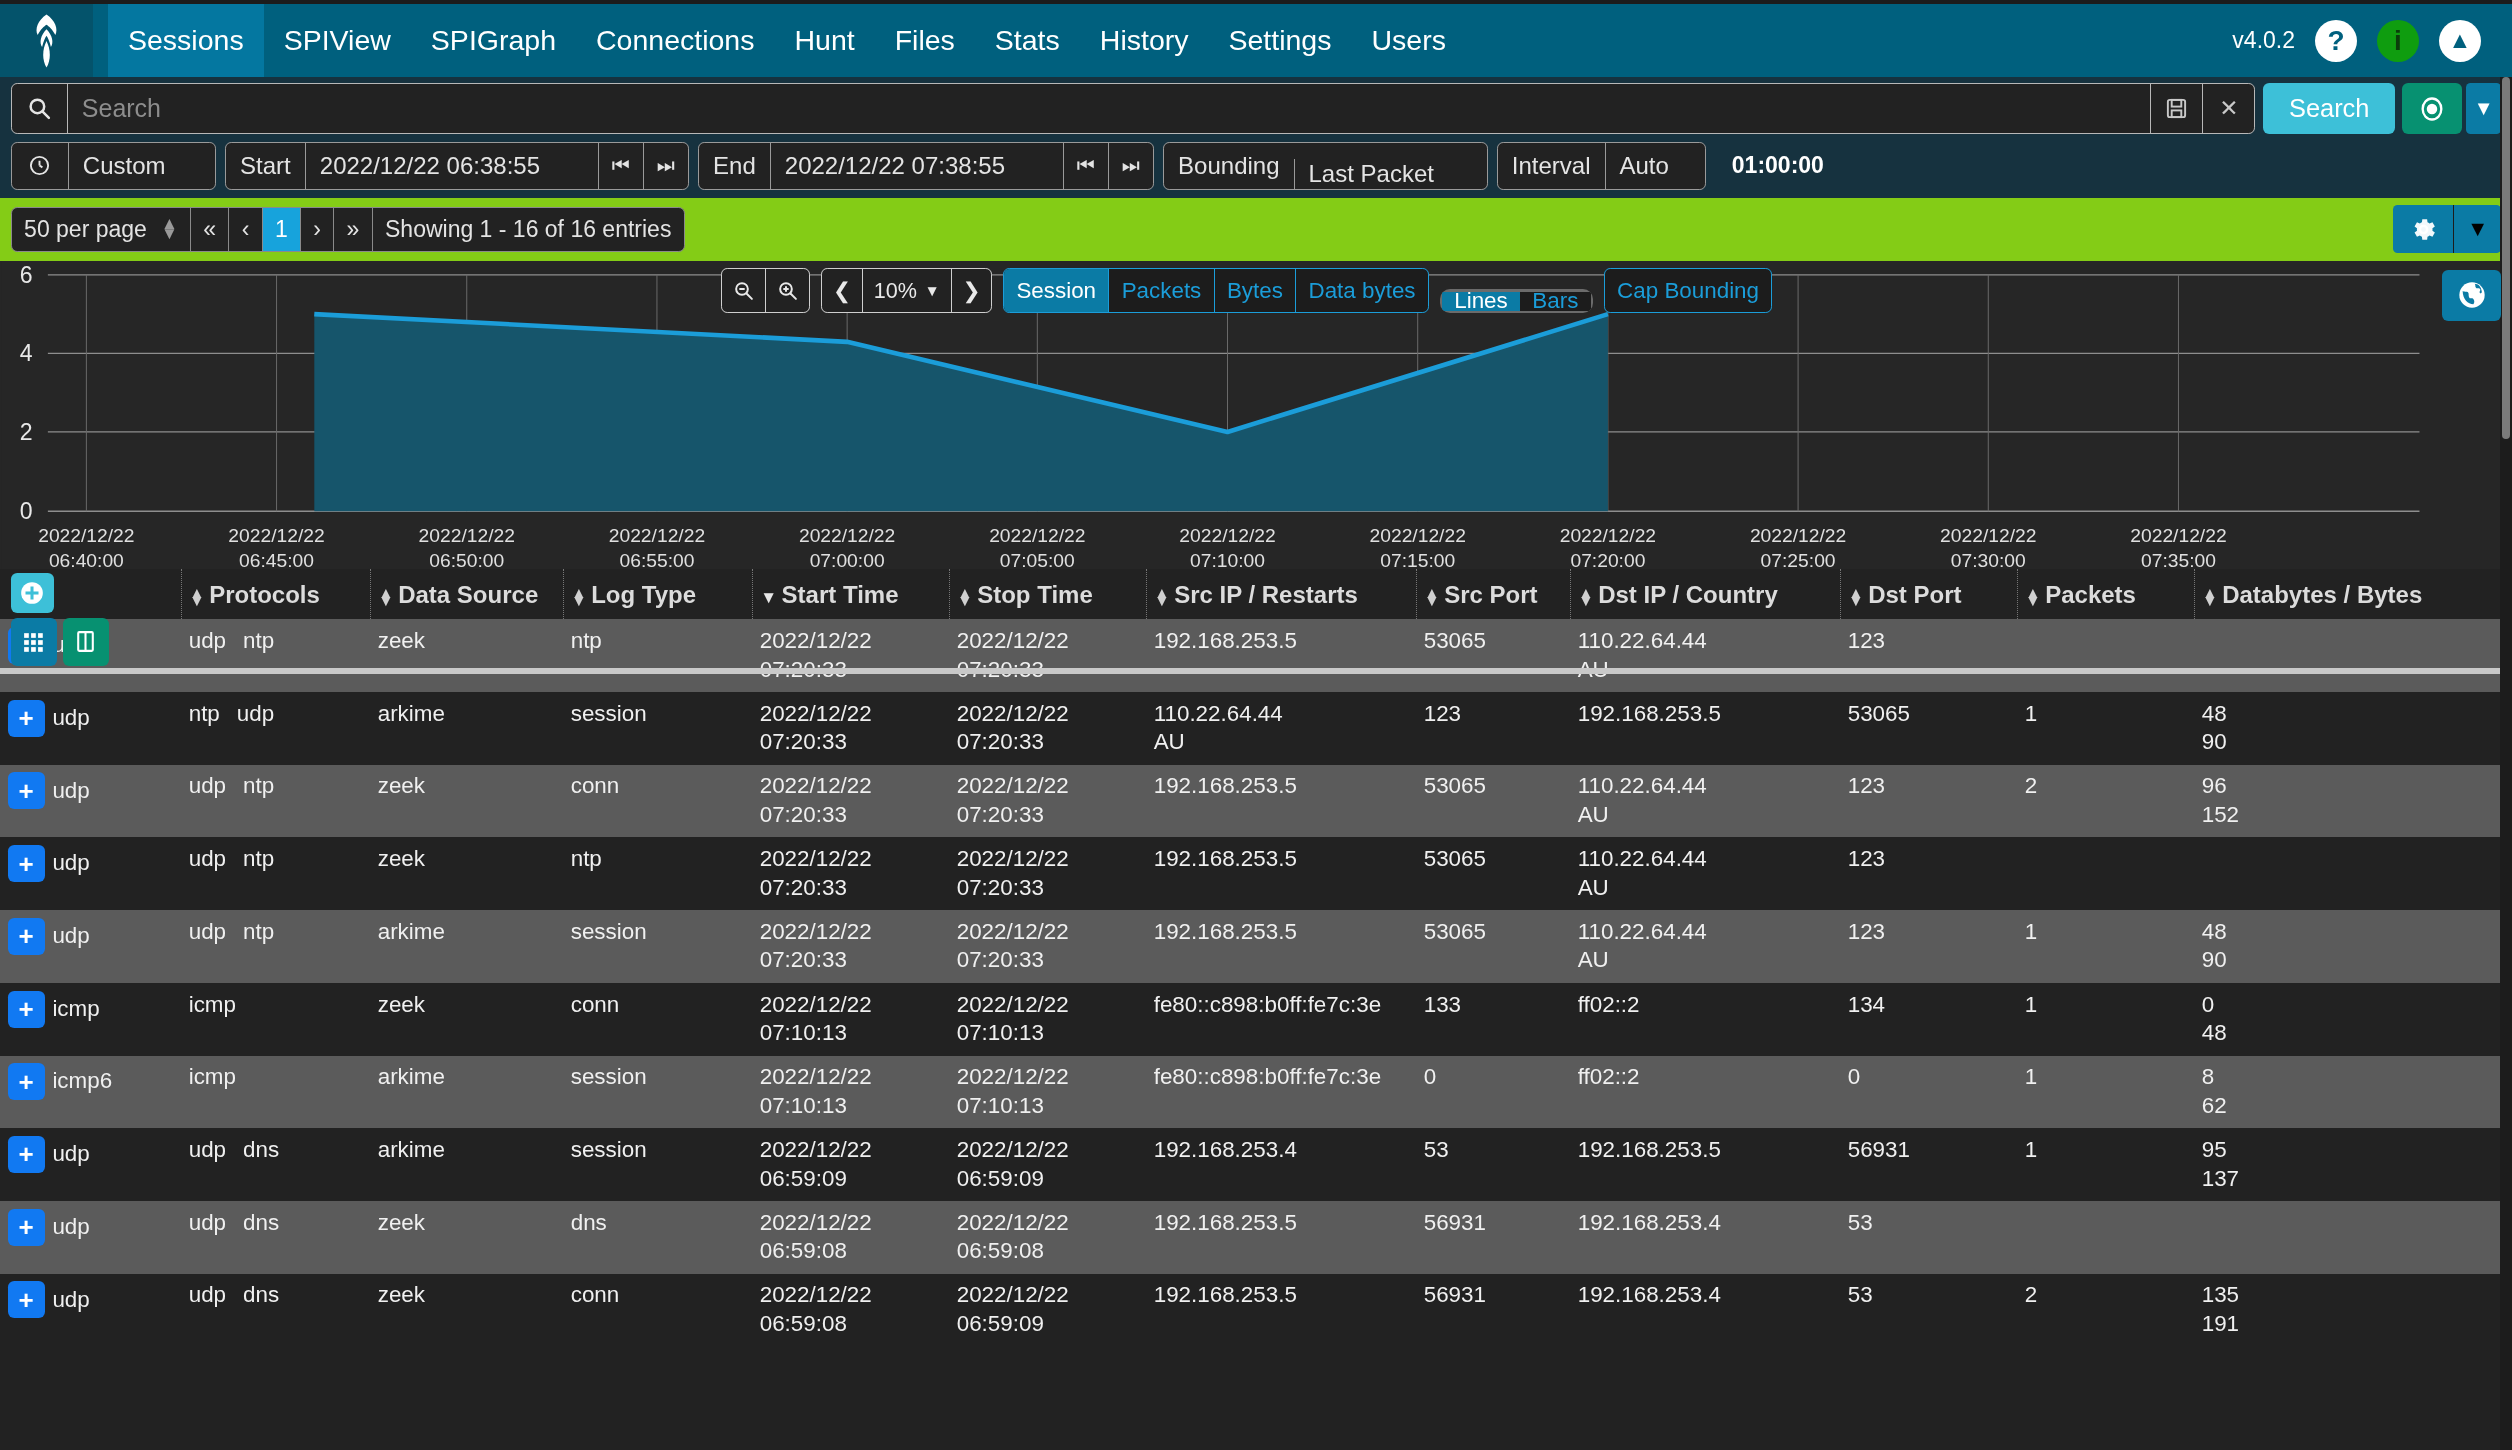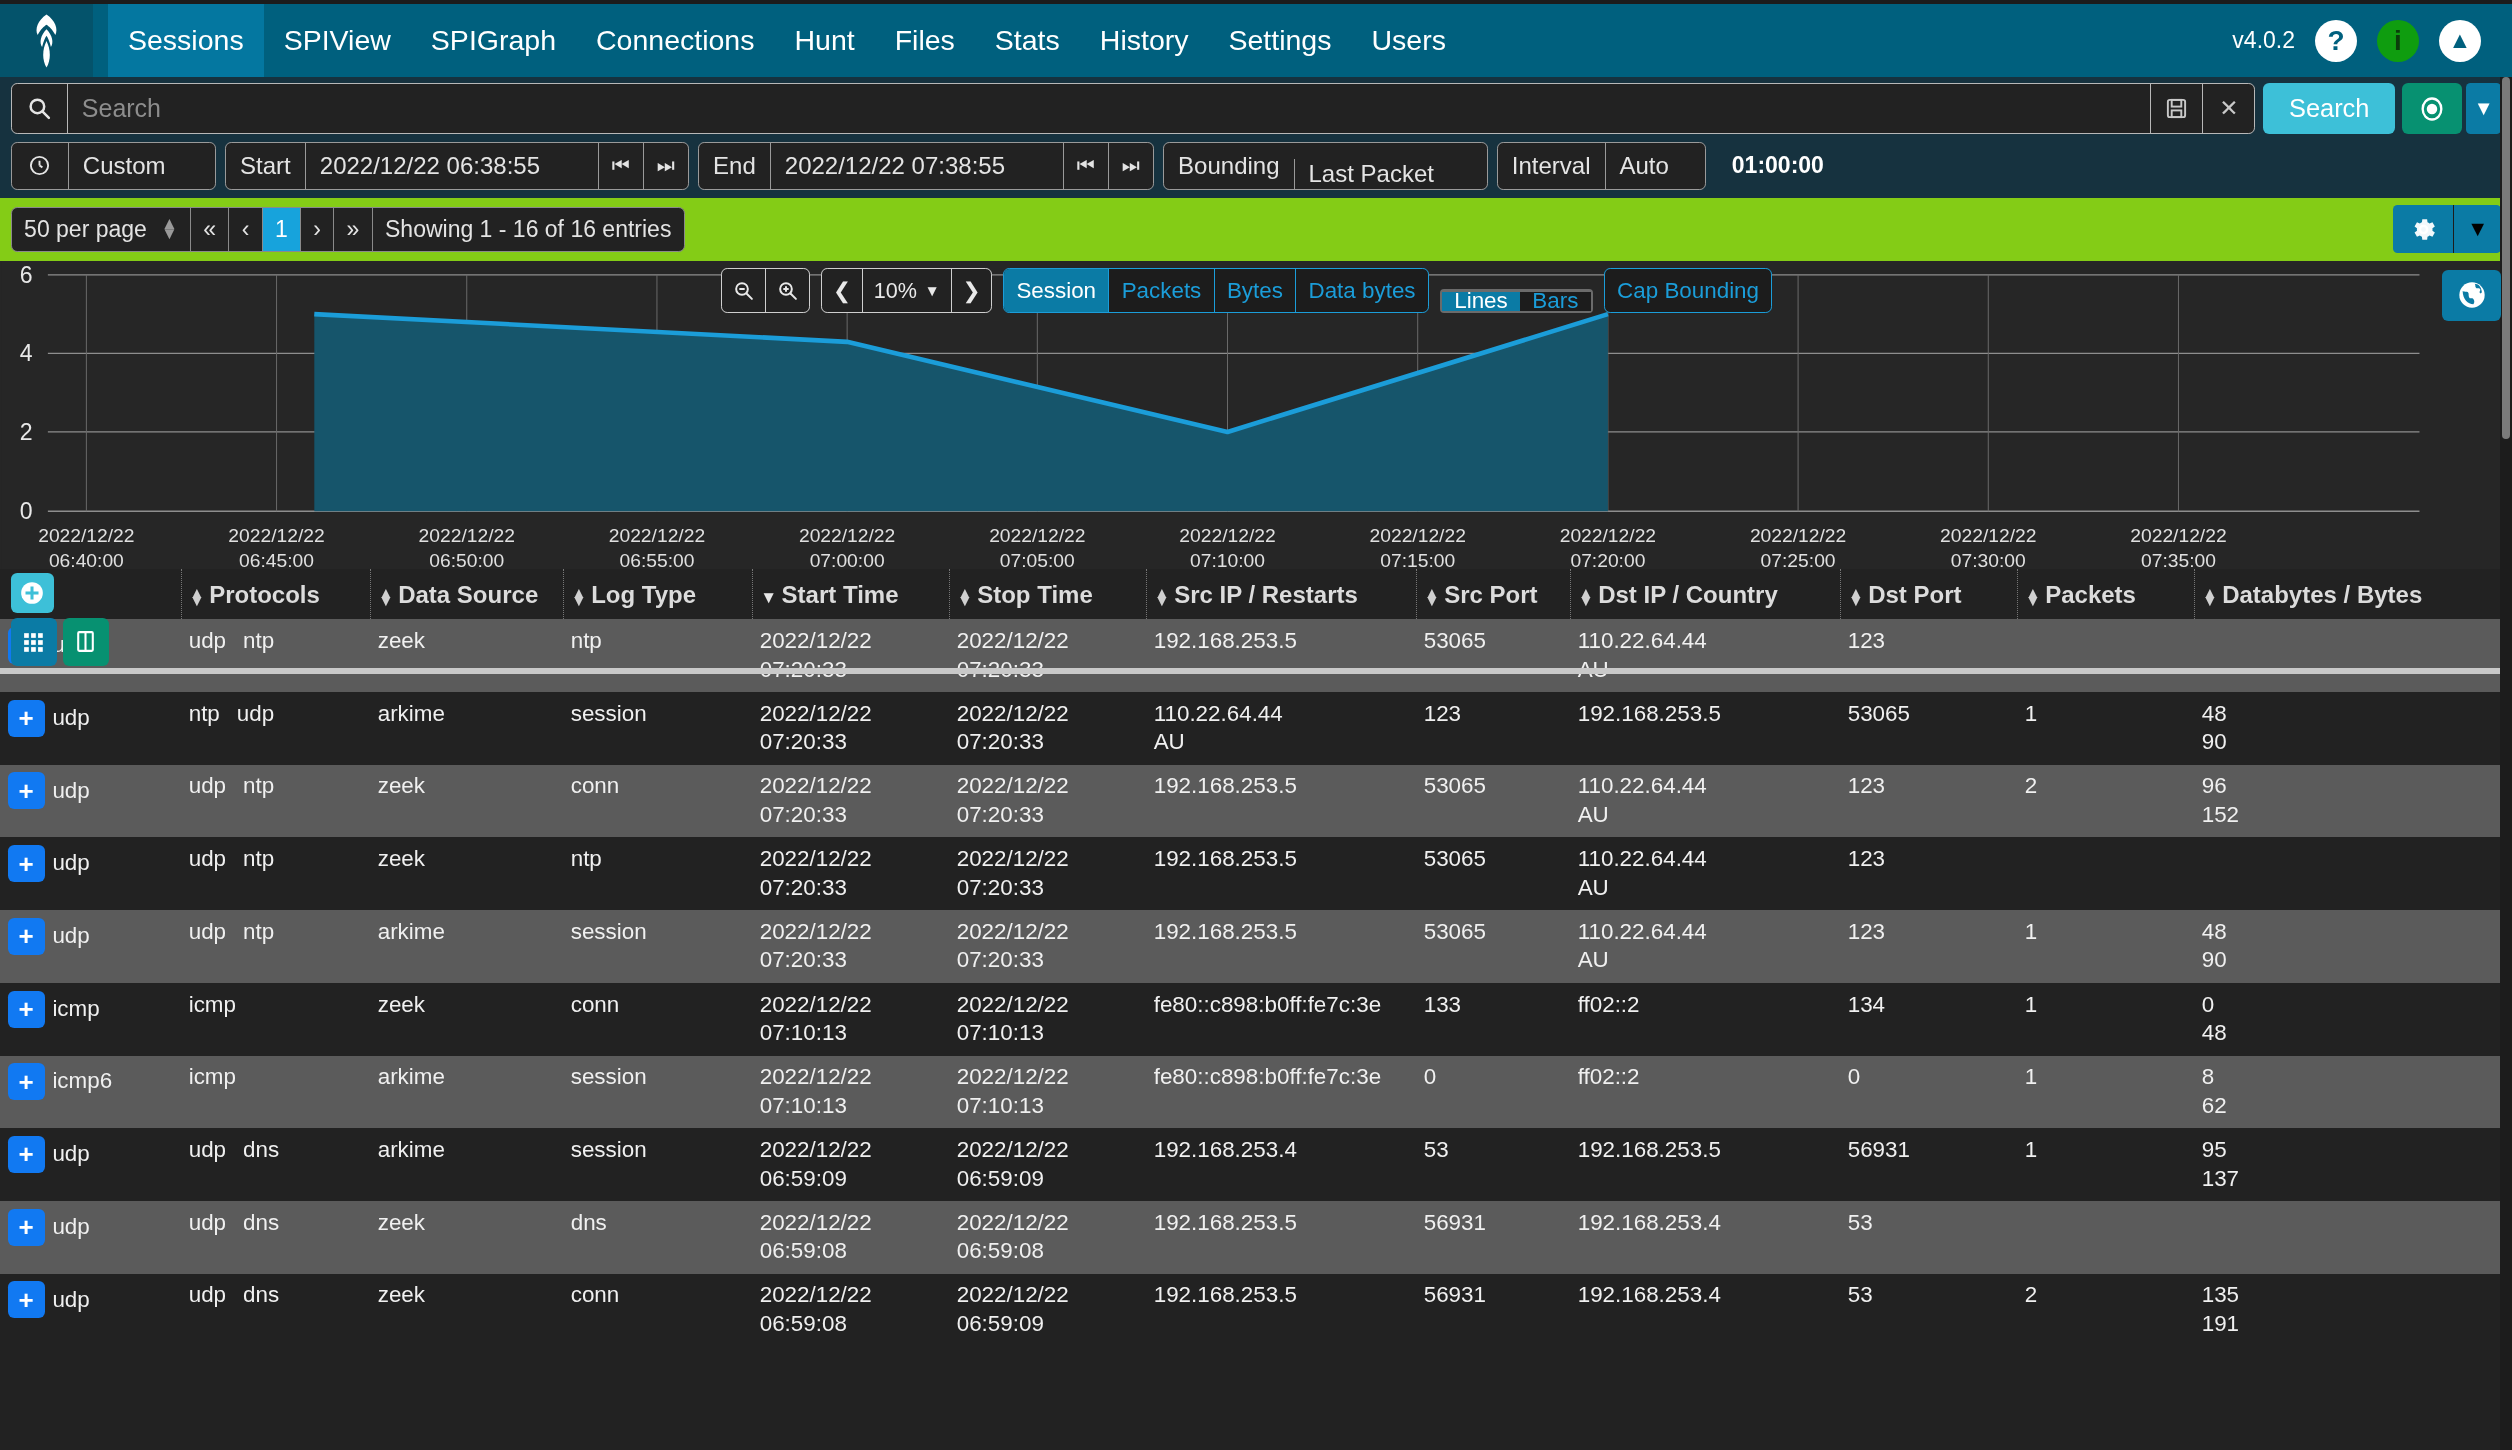--- a/index.html
+++ b/index.html
@@ -176,21 +176,21 @@
     background: #1c1c1c;
   }
   .btn-grp-blue .b {
     display:flex; align-items:center; justify-content:center;
     padding: 0 12.3px; font-size: 22.4px; color: #1b9dd9; cursor:pointer;
     white-space: nowrap;
   }
   .btn-grp-blue .b + .b { border-left: 1.5px solid #1b9dd9; }
   .btn-grp-blue .b.active { background: #0b7ba5; color: #ffffff; }
   .linesbars {
-    display:flex; align-items:stretch; border-radius: 4px; overflow:hidden;
+    display:flex; align-items:stretch; border-radius: 10px; overflow:hidden;
     background: #6b6b6b; padding: 2.3px; gap: 0; margin-top: 21px;
   }
   .linesbars .b {
     display:flex; align-items:center; justify-content:center;
     padding: 0 12.3px; font-size: 22.4px; color:#1b9dd9; cursor:pointer;
     background: #1c1c1c;
   }
   .linesbars .b.active { background: #0b7ba5; color: #fff; }
   .globe-btn {
     position: absolute; right: 10.8px; top: 9.3px;

